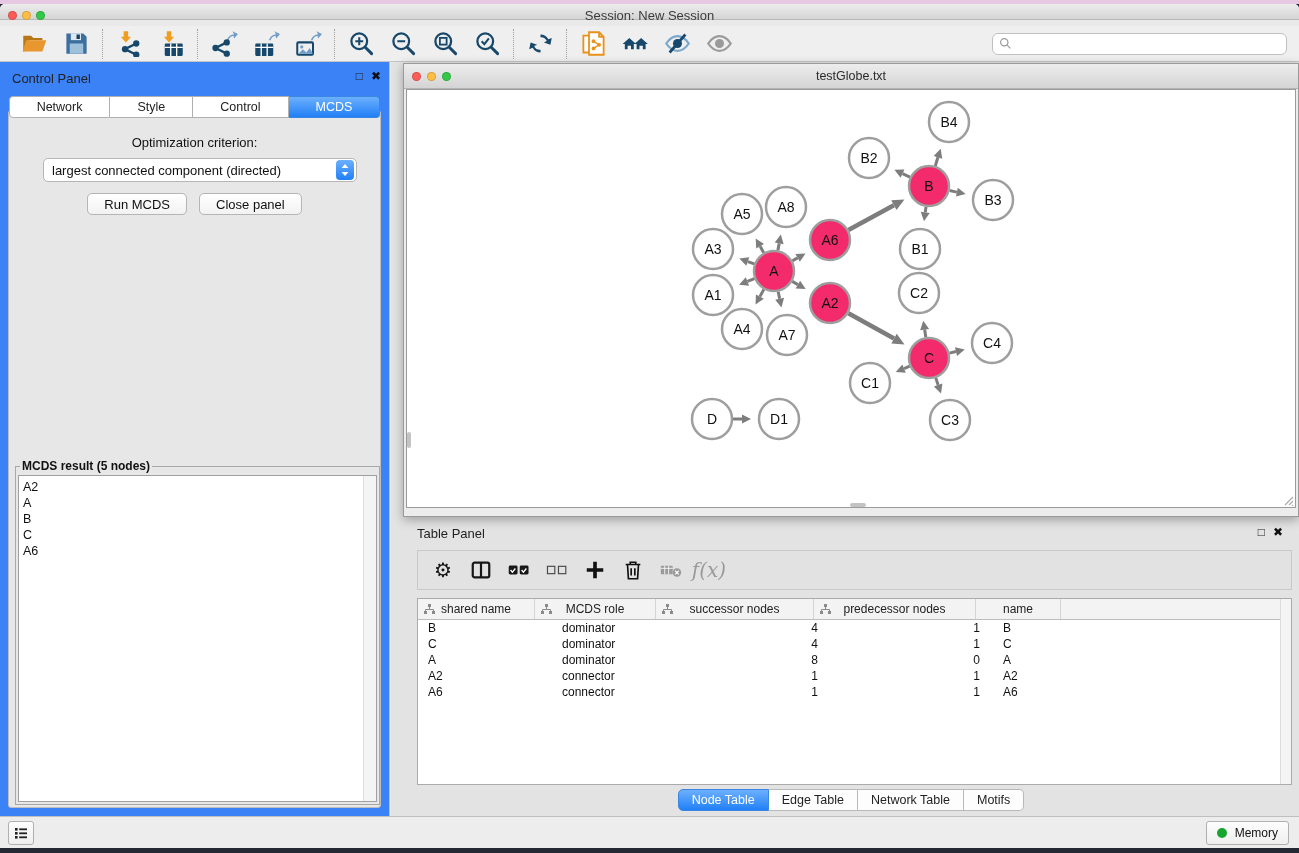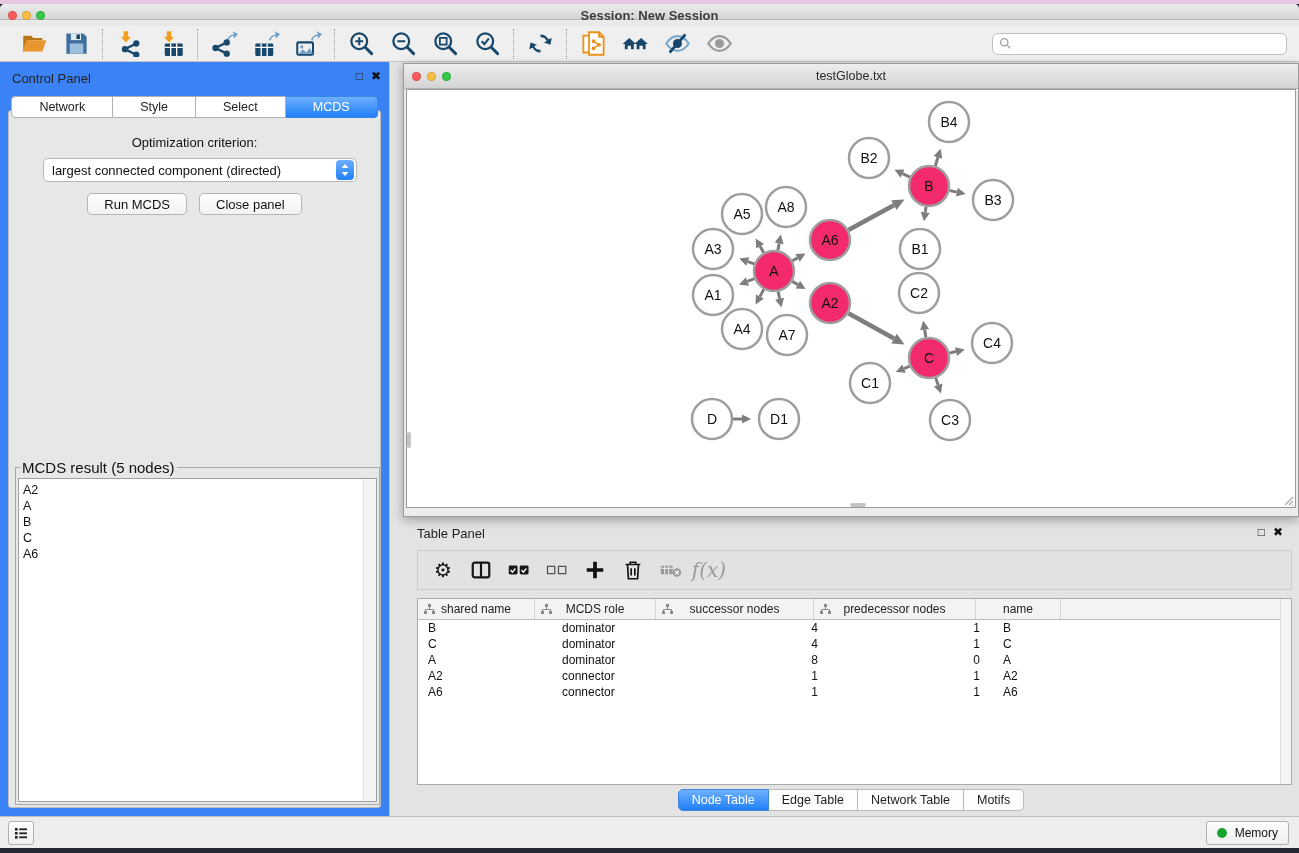--- a/index.html
+++ b/index.html
@@ -5,21 +5,21 @@
   * { margin:0; padding:0; box-sizing:border-box; }
   html,body { width:1299px; height:853px; overflow:hidden; }
   body { font-family:"Liberation Sans", sans-serif; background:#232832; position:relative; }
 
   .wall-top { position:absolute; left:0; top:0; width:1299px; height:4px; background:#e7c8e2; }
   .app { position:absolute; left:0; top:4px; width:1299px; height:844px; background:#e9e9e9;
          border-radius:5px 5px 0 0; overflow:hidden; }
 
   
   .titlebar { position:absolute; left:0; top:0; width:100%; height:16px;
-              background:linear-gradient(#ececec,#d5d5d5); border-bottom:1px solid #b7b7b7;font-weight:bold; }
+              background:linear-gradient(#ececec,#d5d5d5); border-bottom:1px solid #b7b7b7; }
   .title-text { position:absolute; left:0; right:0; top:4px; text-align:center; font-size:13px; color:#3c3c3c; }
   .lights { position:absolute; left:8px; top:7px; display:flex; gap:5px; }
   .light { width:9px; height:9px; border-radius:50%; border:1px solid rgba(0,0,0,.15); }
   .light.red { background:#fc5b57; } .light.yellow { background:#fdbe41; } .light.green { background:#34c848; }
 
   
   .toolbar { position:absolute; left:0; top:22px; width:100%; height:36px; background:#efefef;
              border-bottom:1px solid #c4c4c4; display:flex; align-items:center; padding:0 8px; }
   .tb-group { display:flex; align-items:center; gap:12px; padding:0 11px; }
   .tb-sep { width:1px; height:30px; border-left:1px dotted #9f9f9f; }
@@ -58,21 +58,21 @@
   .opt-stepper { width:18px; height:20px; margin-right:2px; border-radius:4px;
                  background:linear-gradient(#6cb0fe,#2180f7); display:flex; flex-direction:column;
                  align-items:center; justify-content:center; color:#fff; }
   .opt-stepper svg { width:10px; height:14px; }
   .btn-row { position:absolute; left:0; right:0; top:82px; display:flex; justify-content:center; gap:12px; }
   .push-btn { height:22px; padding:0 16px; font-size:13px; color:#111; background:linear-gradient(#ffffff,#f2f2f2);
               border:1px solid #b5b5b5; border-radius:5px; }
 
   .mcds-fieldset { position:absolute; left:6px; right:0px; top:348px; bottom:2px; border:1px solid #a8a8a8;
                    margin:0 0 0 0; padding:2px; }
-  .mcds-fieldset legend { font-size:15px; color:#111; padding:0 2px; margin-left:2px; }
+  .mcds-fieldset legend { font-size:12px; color:#111; padding:0 2px; margin-left:2px;font-weight:bold; }
   .mcds-list { position:absolute; left:2px; right:2px; top:2px; bottom:2px; background:#fff;
                border:1px solid #a0a0a0; overflow:hidden; }
   .mcds-items { position:absolute; left:0; top:3px; right:14px; bottom:0; }
   .mcds-item { font-size:12.5px; color:#111; line-height:16px; padding-left:4px; }
   .mcds-scroll { position:absolute; right:0; top:0; bottom:0; width:13px; background:#f4f4f4; border-left:1px solid #dedede; }
 
   
   .net-win { position:absolute; left:12px; top:1px; width:896px; height:454px; background:#ececec;
              border:1px solid #9a9a9a; box-shadow:0 3px 10px rgba(0,0,0,.3); }
   .net-titlebar { position:absolute; left:0; top:0; width:100%; height:25px;
@@ -299,21 +299,21 @@
       <div class="cp-header">
         <span class="cp-title">Control Panel</span>
         <span class="panel-ctrls">
           <span class="pc-float">□</span>
           <span class="pc-close">✖</span>
         </span>
       </div>
       <div class="cp-tabs" id="cp-tabs">
           <div class="cp-tab">Network</div>
           <div class="cp-tab">Style</div>
-          <div class="cp-tab">Select</div>
+          <div class="cp-tab">Control</div>
           <div class="cp-tab sel">MCDS</div>
         </div>
       <div class="cp-box">
         <div class="opt-label">Optimization criterion:</div>
         <div class="opt-select">
           <span class="val">largest connected component (directed)</span>
           <span class="opt-stepper">
             <svg viewBox="0 0 10 14">
                 <path d="M5 1L8.4 5H1.6z" fill="#fff"></path>
                 <path d="M5 13L1.6 9h6.8z" fill="#fff"></path>

